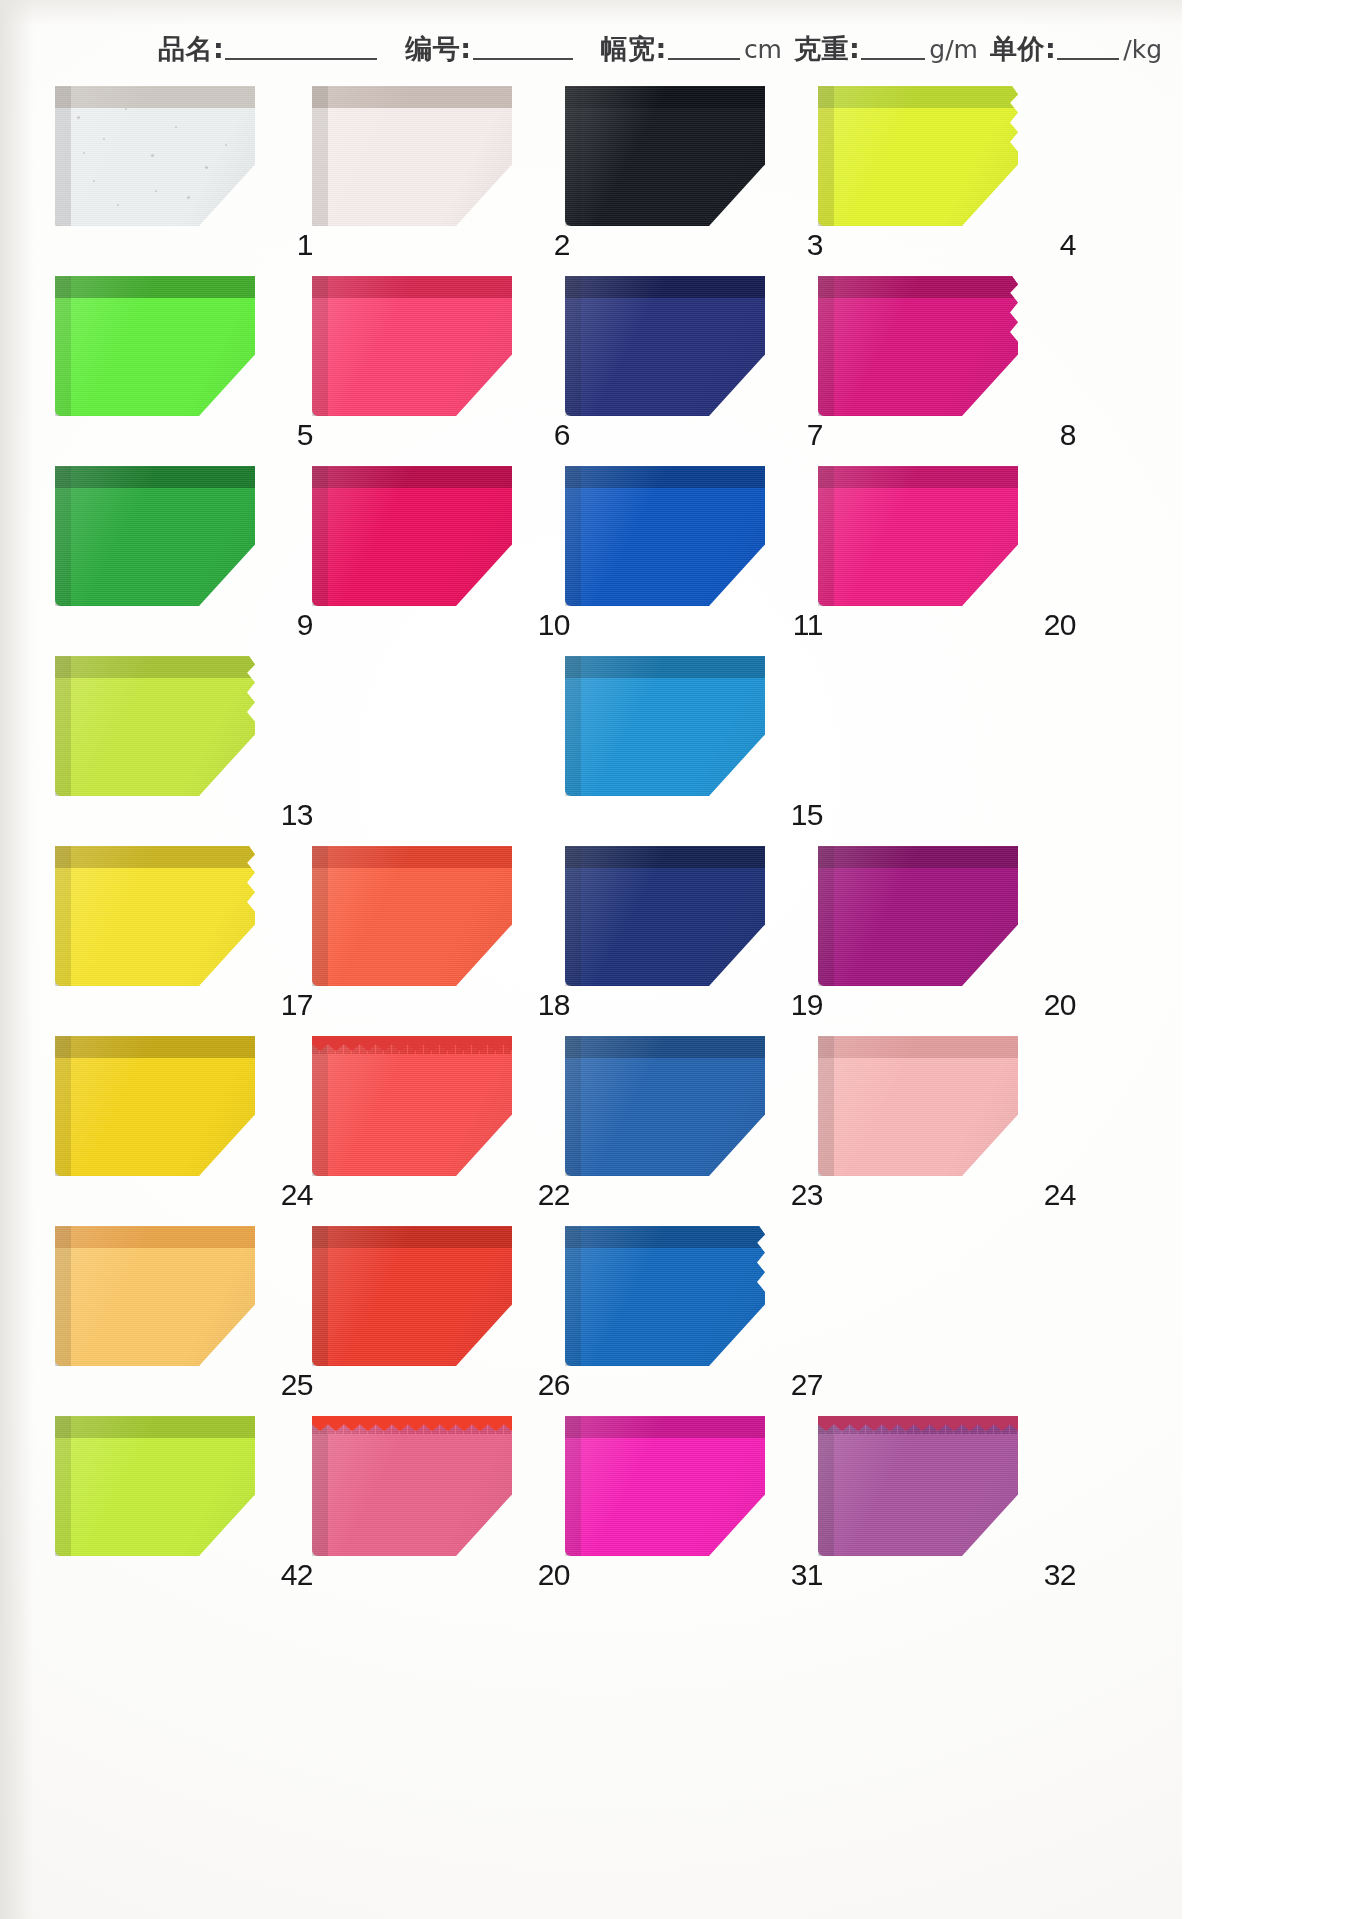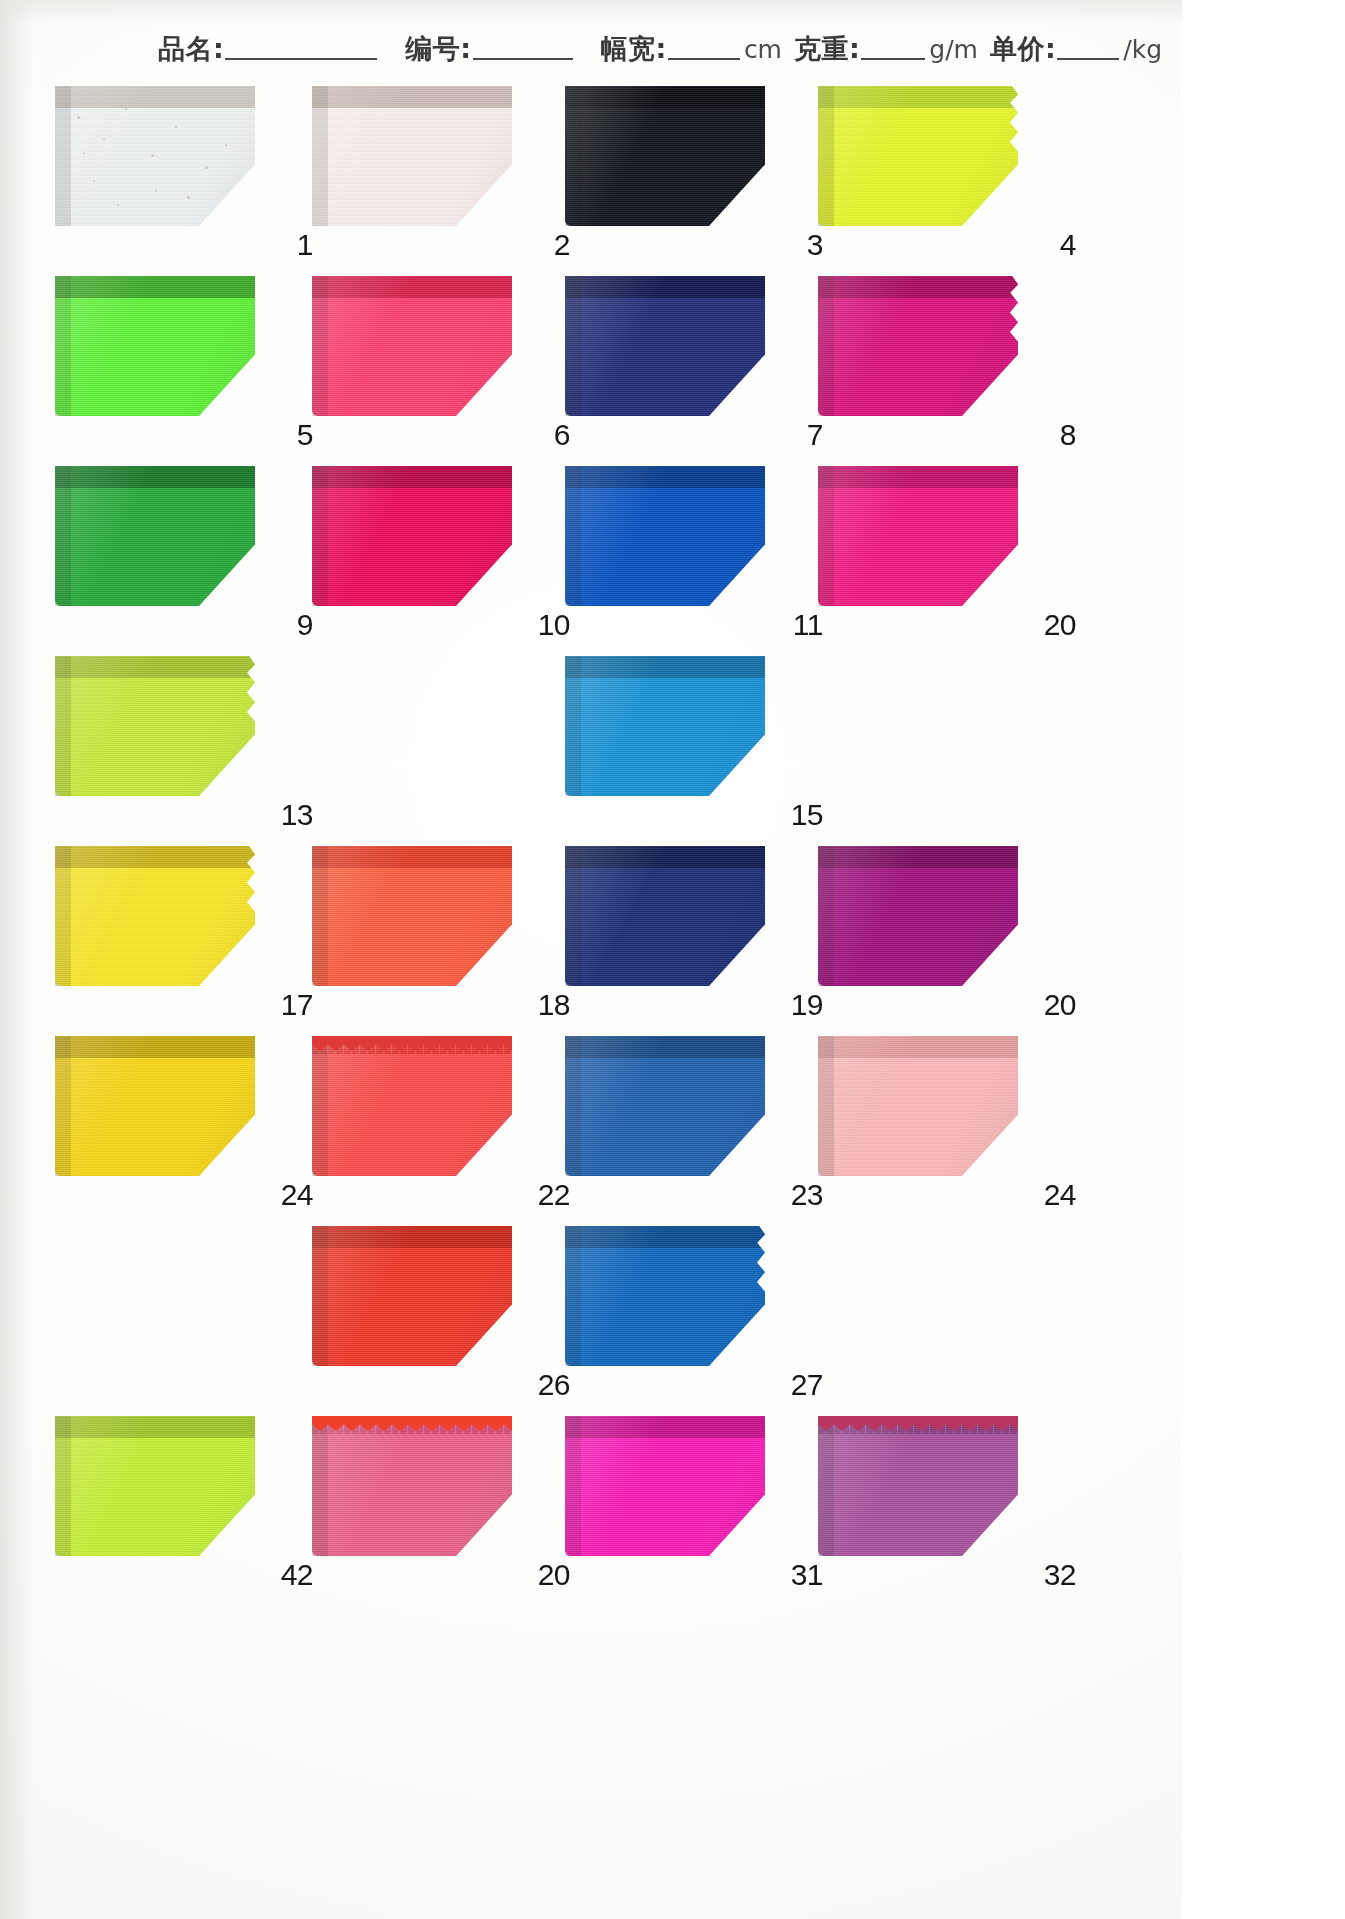--- a/index.html
+++ b/index.html
@@ -540,20 +540,31 @@
               <div class="band" style="background: rgb(225, 156, 156);"></div>
               <div class="band-left"></div>
               <div class="weave"></div>
               <div class="sheen"></div>
             </div>
           </div>
           <div class="num">24</div>
         </div>
       </div>
       <div class="row">
+        <div class="cell c0">
+          <div class="swatch-wrap">
+            <div class="swatch" style="background: rgb(251, 200, 103);">
+              <div class="band" style="background: rgb(232, 163, 71);"></div>
+              <div class="band-left"></div>
+              <div class="weave"></div>
+              <div class="sheen"></div>
+            </div>
+          </div>
+          <div class="num">25</div>
+        </div>
         <div class="cell c1">
           <div class="swatch-wrap">
             <div class="swatch" style="background: rgb(236, 58, 44);">
               <div class="band" style="background: rgb(199, 43, 31);"></div>
               <div class="band-left"></div>
               <div class="weave"></div>
               <div class="sheen"></div>
             </div>
           </div>
           <div class="num">26</div>

